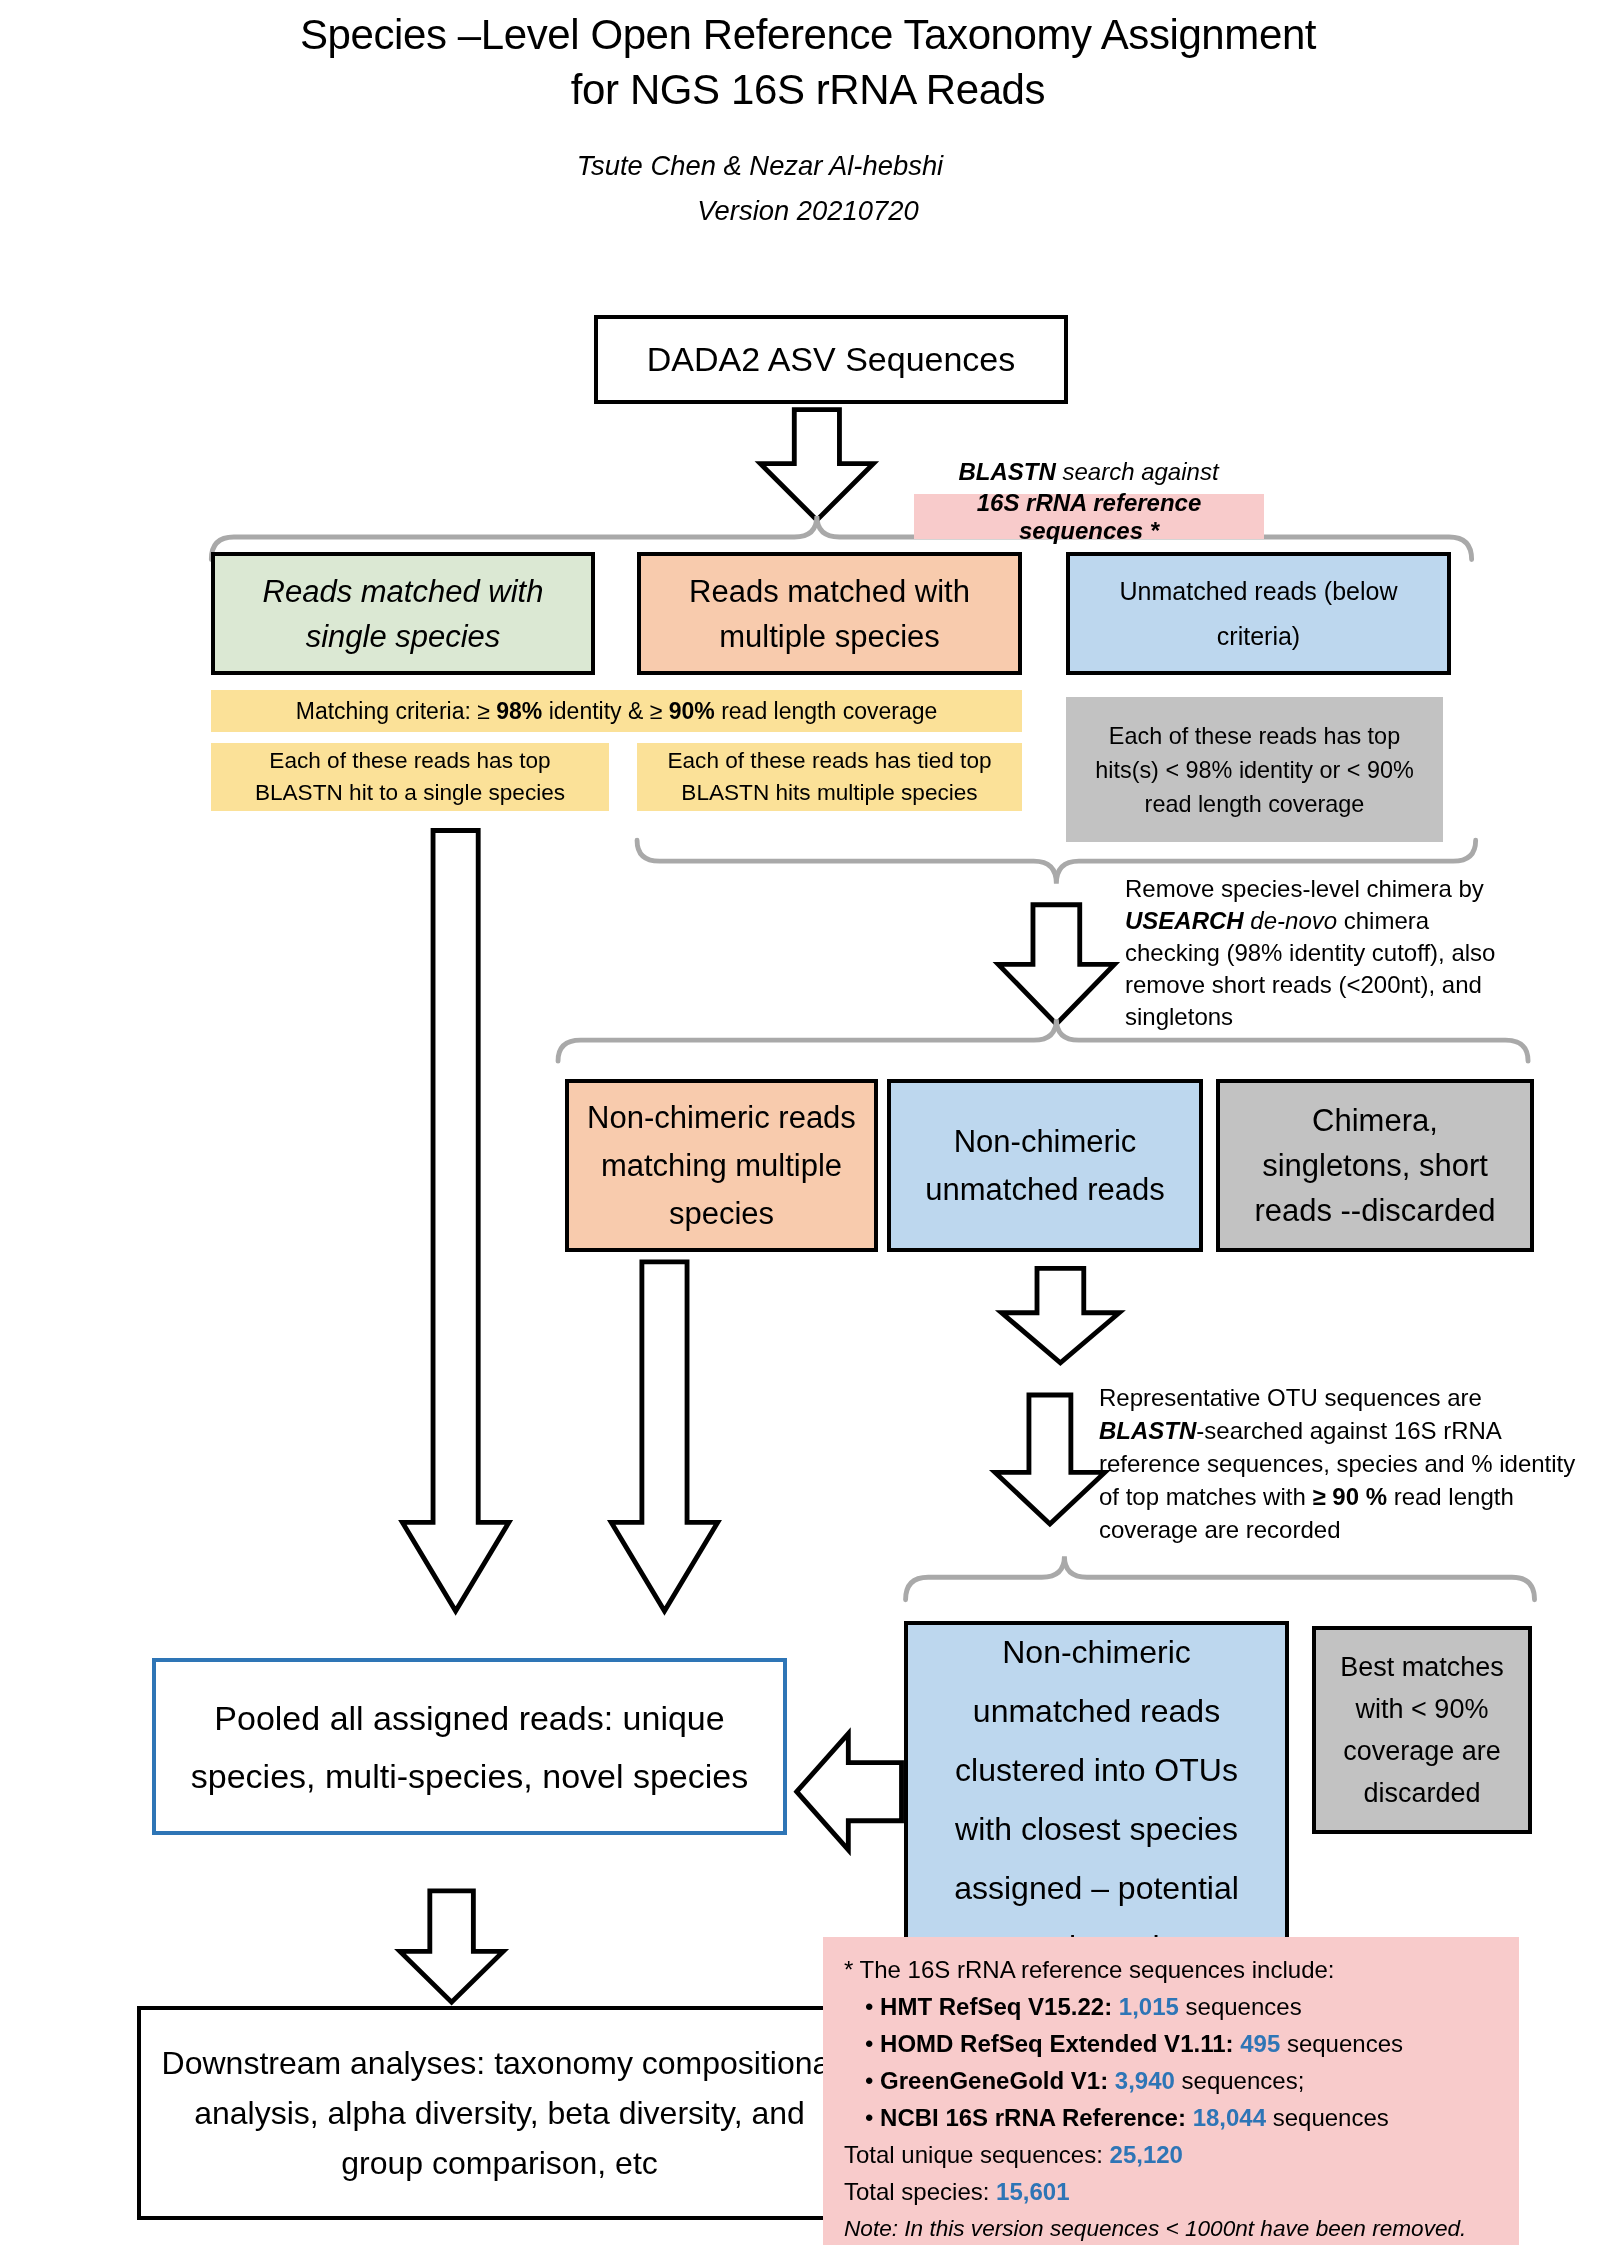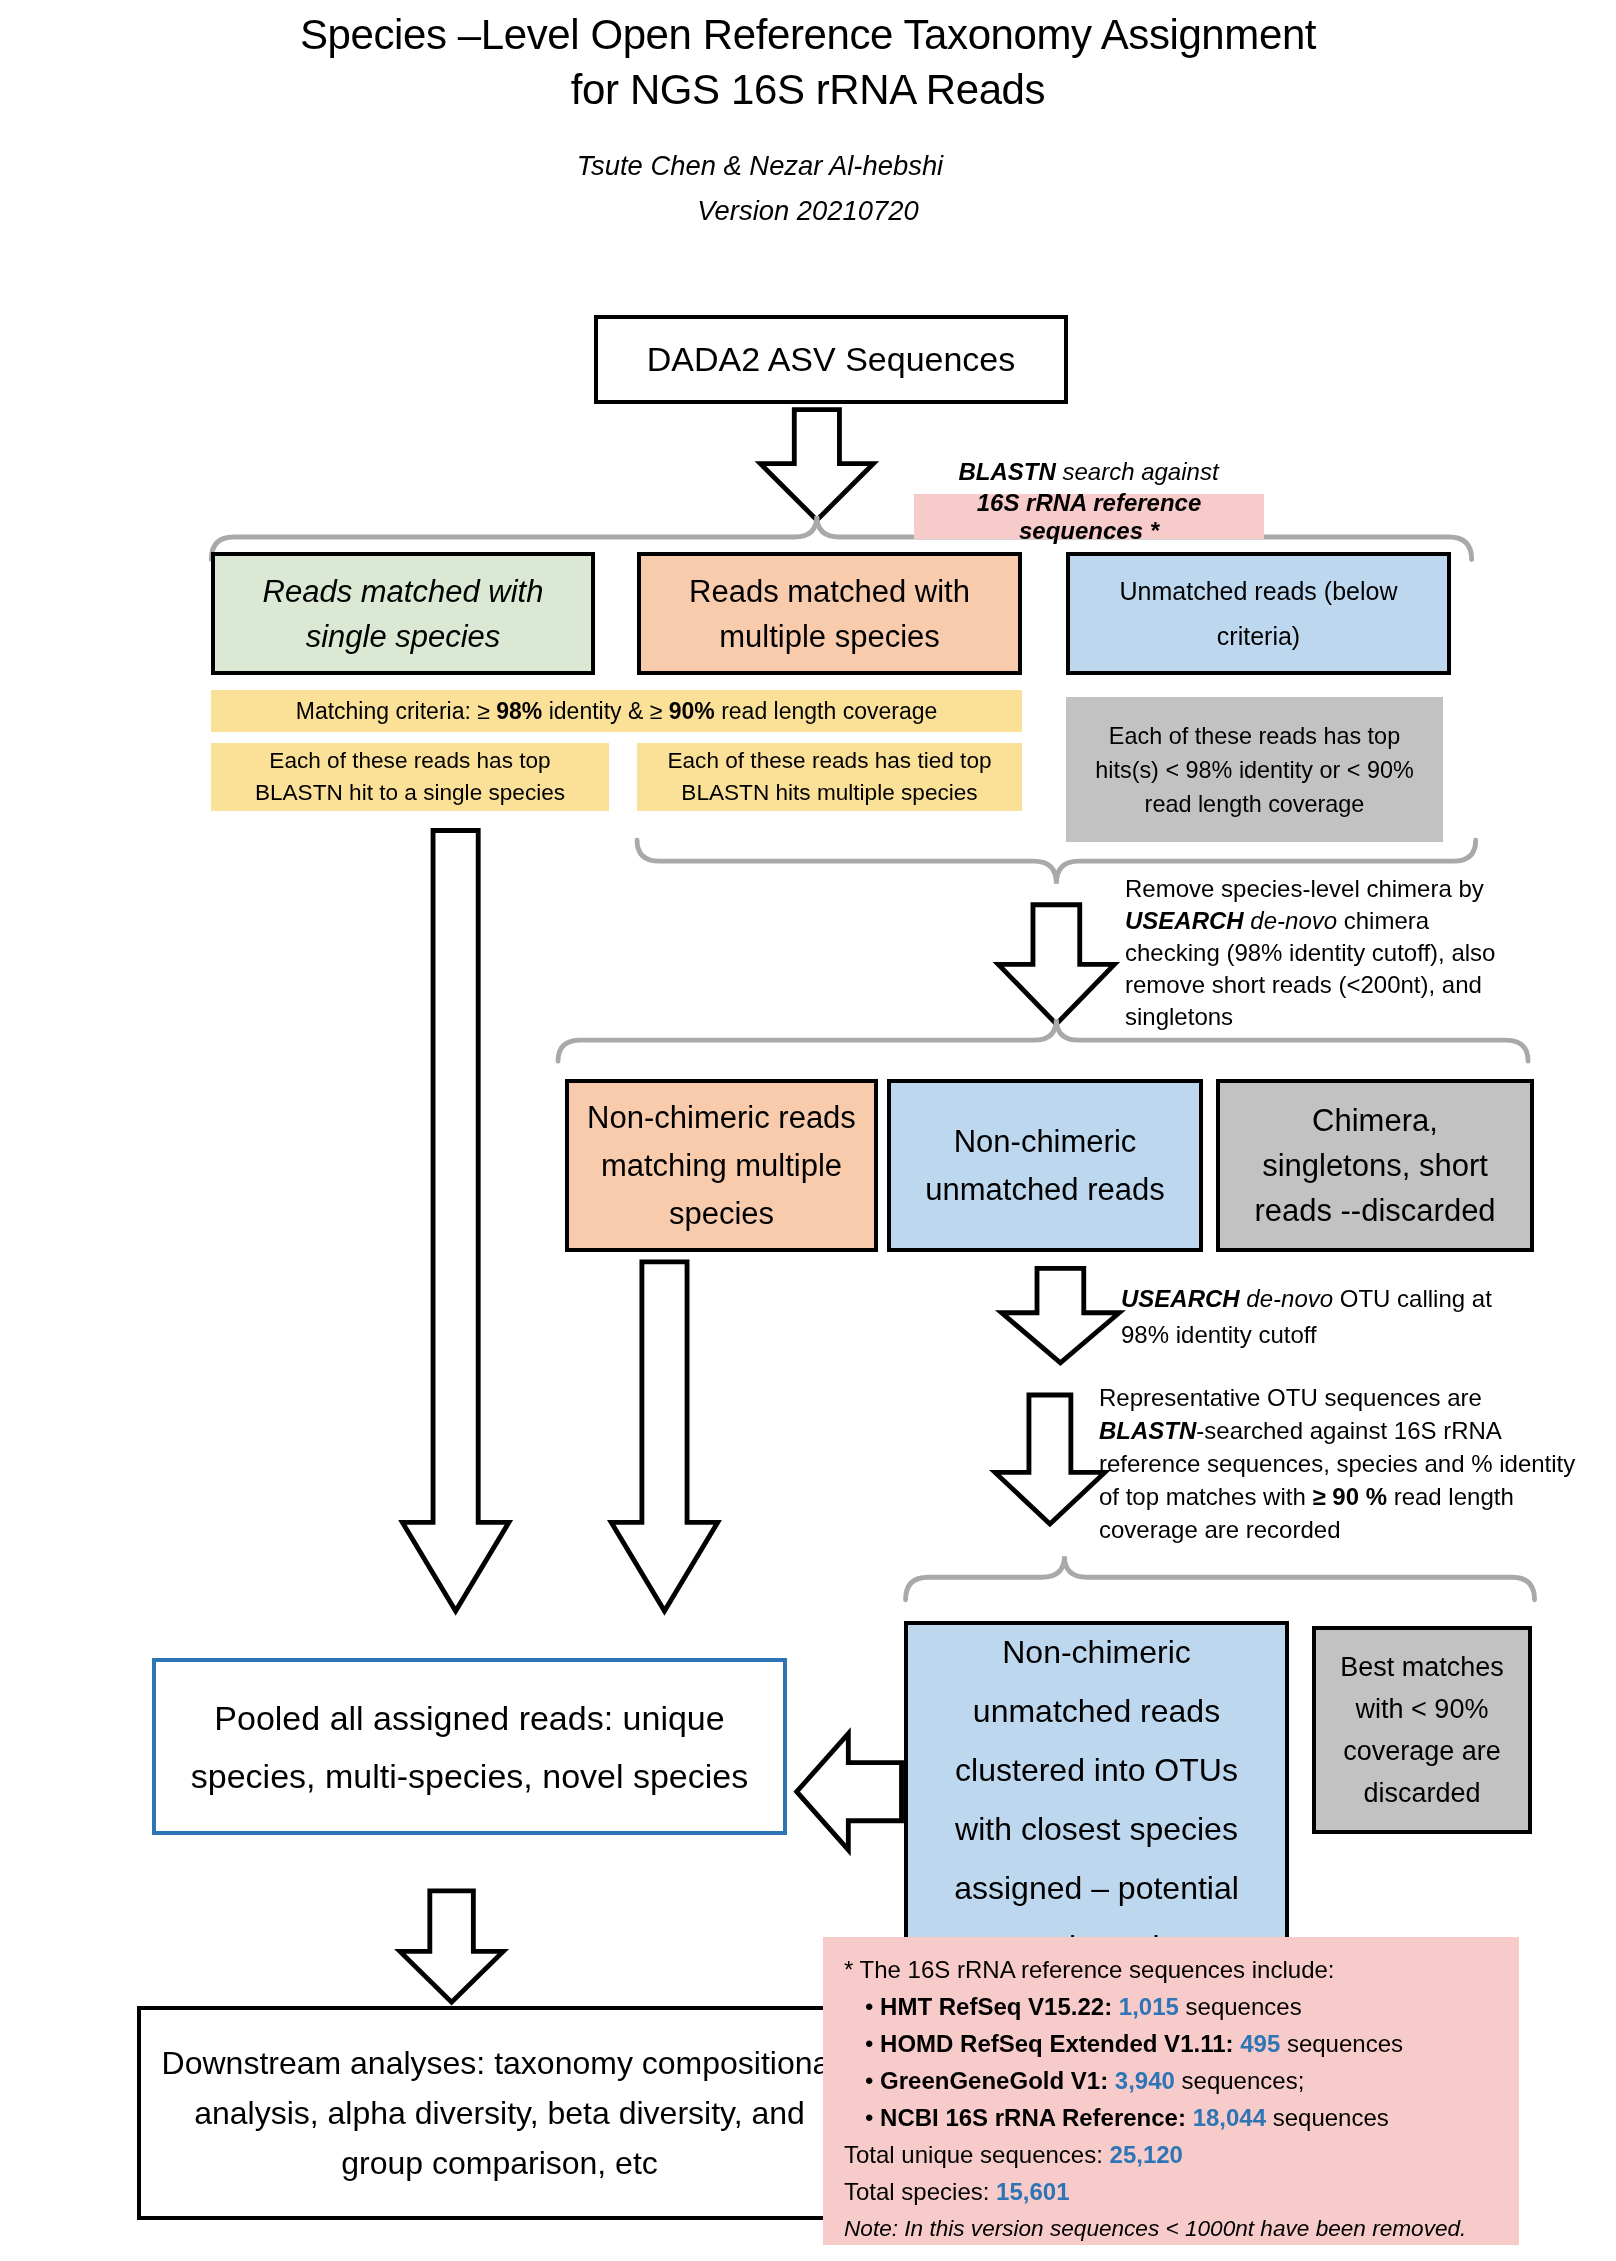--- a/index.html
+++ b/index.html
@@ -105,23 +105,20 @@
   <div class="abs ctr box orange" style="left:565px;top:1079px;width:313px;height:173px;font-size:31px;line-height:48px;padding:0 16px;">
     <span>Non-chimeric reads matching multiple species</span>
   </div>
   <div class="abs ctr box blue" style="left:887px;top:1079px;width:316px;height:173px;font-size:31px;line-height:48px;padding:0 32px;">
     <span>Non-chimeric unmatched reads</span>
   </div>
   <div class="abs ctr box grayfill" style="left:1216px;top:1079px;width:318px;height:173px;font-size:31px;line-height:45px;padding:0 16px;">
     <span>Chimera, singletons, short reads --discarded</span>
   </div>
 
-  <div class="abs" style="left:1121px;top:1281px;width:419px;font-size:24px;line-height:36px;">
-    <span class="bi seg">USEARCH</span><span class="i seg"> de-novo</span><span class="seg"> OTU calling at 98% identity cutoff</span>
-  </div>
 
   <div class="abs" style="left:1099px;top:1381px;width:484px;font-size:24px;line-height:33px;">
     <span class="seg">Representative OTU sequences are </span><span class="bi seg">BLASTN</span><span class="seg">-searched against 16S rRNA reference sequences, species and % identity of top matches with </span><span class="b seg">≥ 90 %</span><span class="seg"> read length coverage are recorded</span>
   </div>
 
   <div class="abs ctr box blue" style="left:904px;top:1621px;width:385px;height:358px;font-size:32px;line-height:59px;padding:0 24px;">
     <span>Non-chimeric unmatched reads clustered into OTUs with closest species assigned – potential novel species</span>
   </div>
   <div class="abs ctr box grayfill" style="left:1312px;top:1626px;width:220px;height:208px;font-size:27px;line-height:42px;padding:0 8px;">
     <span>Best matches with &lt; 90% coverage are discarded</span>

